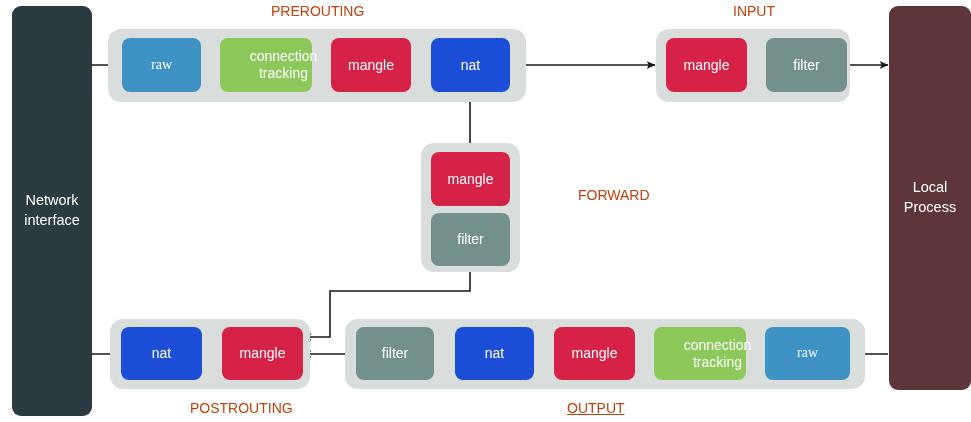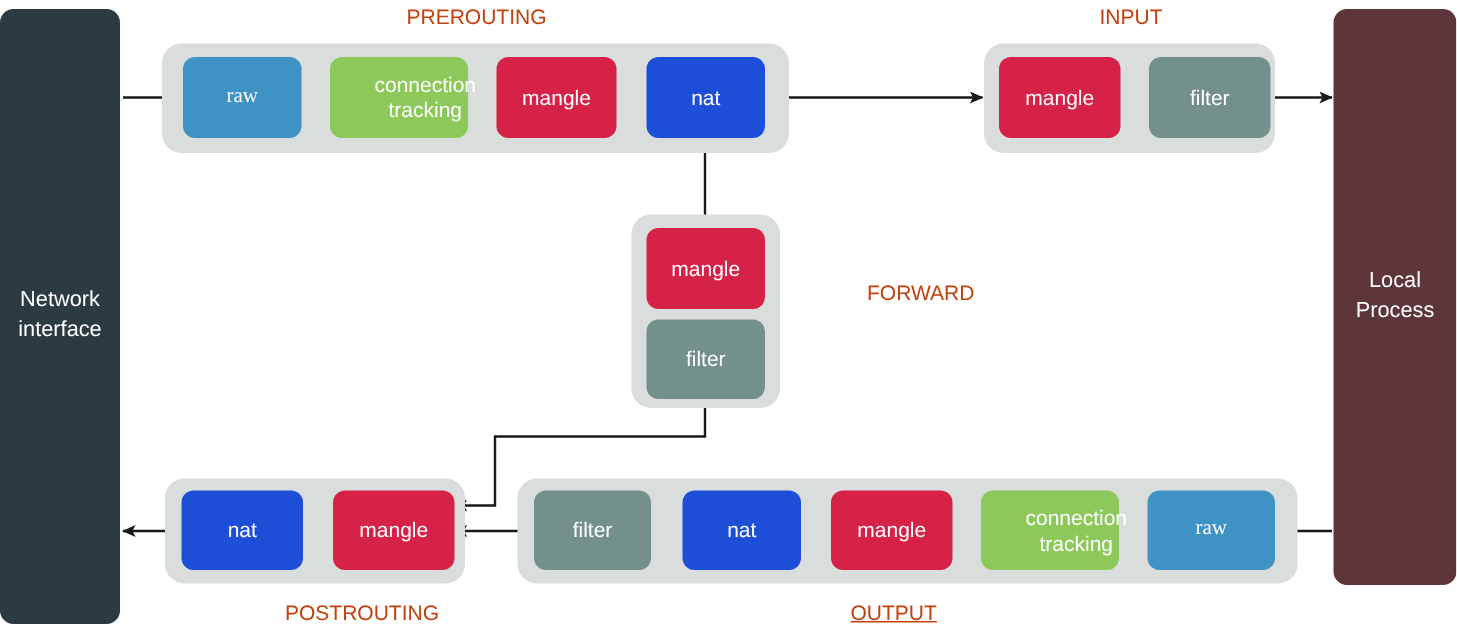--- a/index.html
+++ b/index.html
@@ -112,21 +112,21 @@
       <line x1="453" y1="354" x2="434" y2="354"></line>
 
       <line x1="356" y1="354" x2="303" y2="354"></line>
 
       <line x1="221" y1="354" x2="202" y2="354"></line>
 
       <line x1="121" y1="354" x2="82" y2="354"></line>
     </g>
   </svg>
 
-  <div class="pillar" style="left:0px; top:6px; width:80px; height:410px; background:#2b3b41;">
+  <div class="pillar" style="left:12px; top:6px; width:80px; height:410px; background:#2b3b41;">
     <div>
       <div>Network</div>
       <div>interface</div>
     </div>
   </div>
 
   <div class="pillar" style="left:889px; top:6px; width:82px; height:384px; background:#5e3639;">
     <div>
       <div>Local</div>
       <div>Process</div>

